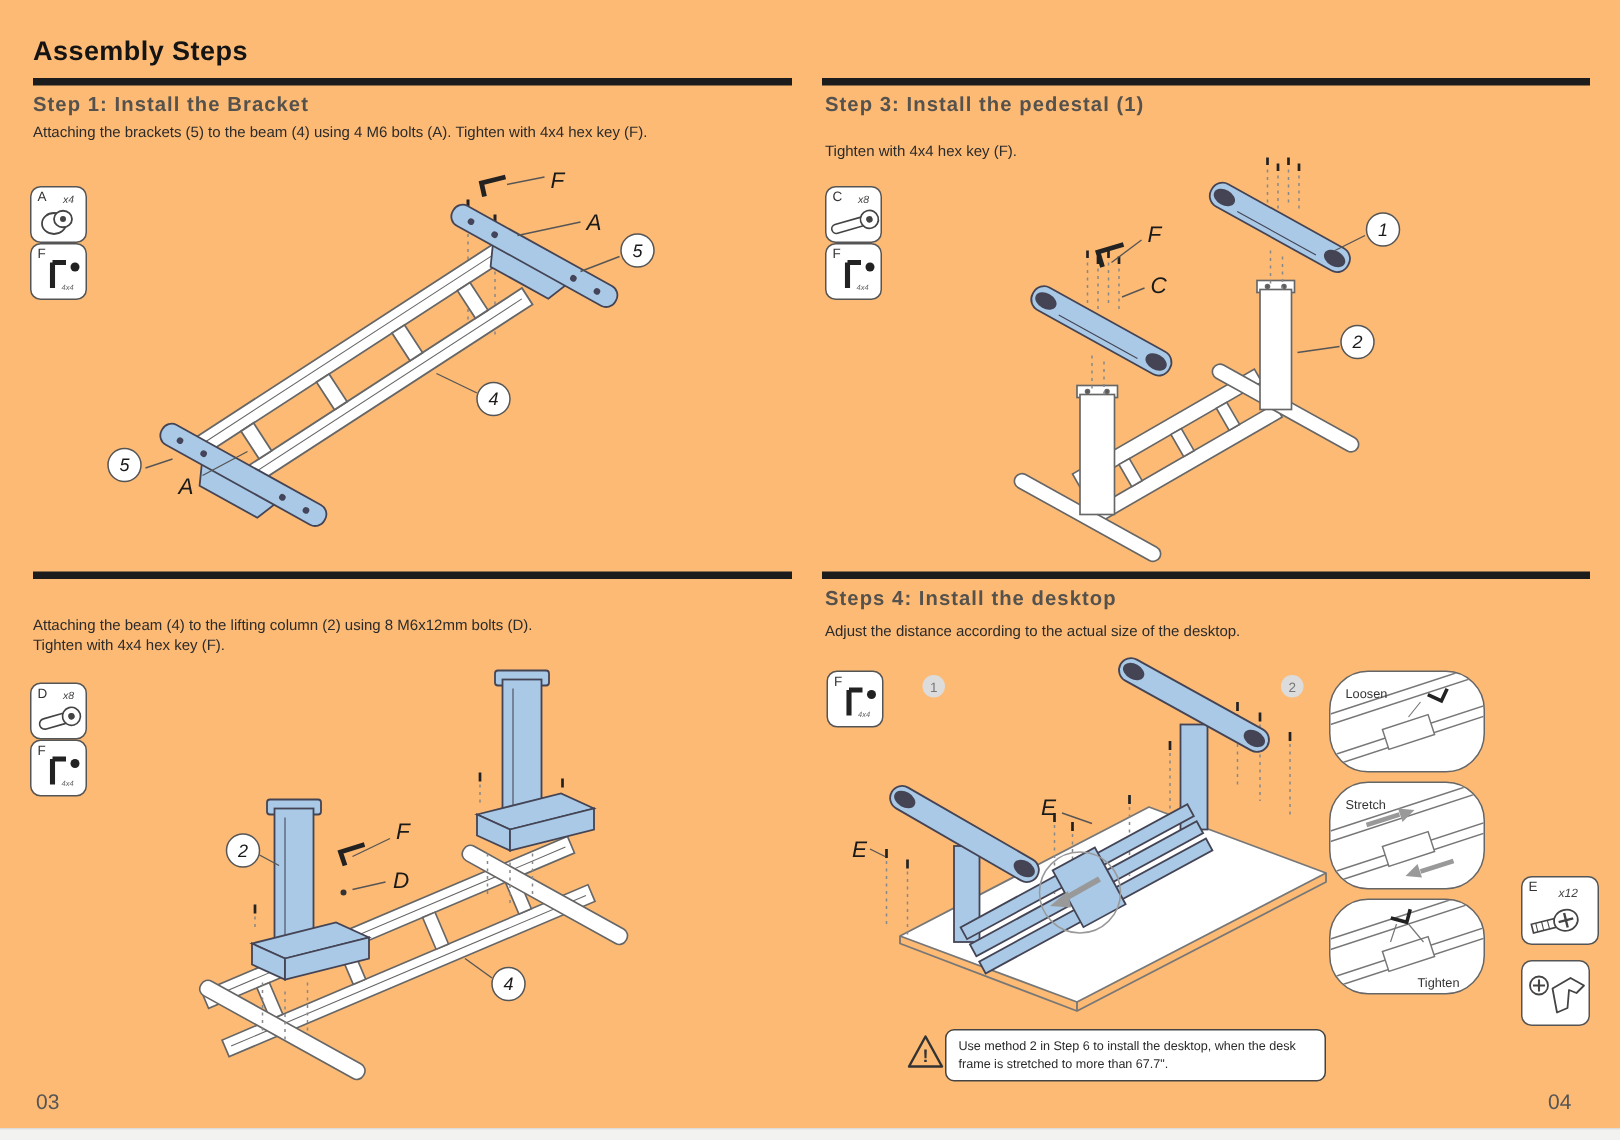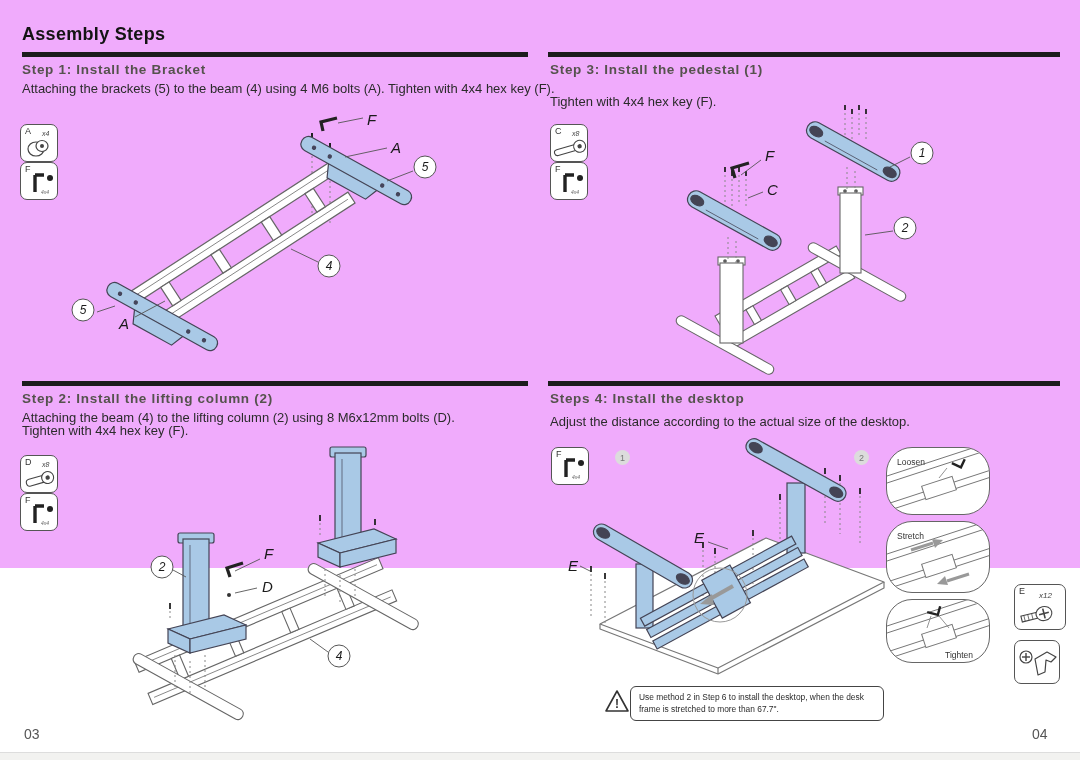--- a/index.html
+++ b/index.html
@@ -1,21 +1,21 @@
 <!DOCTYPE html>
 <html><head>
 <meta charset="utf-8">
 <style>
   *{margin:0;padding:0;box-sizing:border-box}
   html,body{width:1080px;height:760px;background:#fff;font-family:"Liberation Sans",sans-serif;overflow:hidden}
-  #page{position:relative;width:1080px;height:568px;background:#f0abfc}
+  #page{position:relative;width:1080px;height:760px;background:#fdba74}
   .title{position:absolute;left:22px;top:24px;font-size:18px;font-weight:bold;color:#141414;letter-spacing:.3px}
   .rule{position:absolute;height:5px;background:#1c1c1c}
   .step-h{position:absolute;font-size:13.5px;font-weight:bold;color:#55524d;letter-spacing:.7px}
-  .step-b{position:absolute;font-size:13px;color:#2b2b2b;line-height:13px}
+  .step-b{position:absolute;font-size:10px;color:#2b2b2b;line-height:13px}
   .pbox{position:absolute;width:38px;height:38px;border:1.4px solid #555;border-radius:7px;background:#fff}
   .pbox .pl{position:absolute;left:4px;top:1px;font-size:9px;color:#333}
   .pbox .pq{position:absolute;left:21px;top:5px;font-size:7px;font-style:italic;color:#444}
   .pbox .psz{position:absolute;left:20px;top:26px;font-size:5px;font-style:italic;color:#666}
   .pbox svg{position:absolute}
   .illus{position:absolute;overflow:visible}
   text{font-family:"Liberation Sans",sans-serif}
   .lbl{font-size:15px;font-style:italic;fill:#1a1a1a}
   .num{font-size:12px;font-style:italic;fill:#1a1a1a;text-anchor:middle}
   .panel{position:absolute;border:1.5px solid #666;border-radius:26px;background:#fff;overflow:hidden}
@@ -37,21 +37,20 @@
   <div class="rule" style="left:548px;top:52px;width:512px"></div>
   <div class="rule" style="left:22px;top:381px;width:506px"></div>
   <div class="rule" style="left:548px;top:381px;width:512px"></div>
 
   <div class="step-h" style="left:22px;top:62px">Step 1: Install the Bracket</div>
   <div class="step-b" style="left:22px;top:82px">Attaching the brackets (5) to the beam (4) using 4 M6 bolts (A). Tighten with 4x4 hex key (F).</div>
 
   <div class="step-h" style="left:550px;top:62px">Step 3: Install the pedestal (1)</div>
   <div class="step-b" style="left:550px;top:95px">Tighten with 4x4 hex key (F).</div>
 
-  <div class="step-h" style="left:22px;top:391px">Step 2: Install the lifting column (2)</div>
   <div class="step-b" style="left:22px;top:411px">Attaching the beam (4) to the lifting column (2) using 8 M6x12mm bolts (D).</div>
   <div class="step-b" style="left:22px;top:424px">Tighten with 4x4 hex key (F).</div>
 
   <div class="step-h" style="left:550px;top:391px">Steps 4: Install the desktop</div>
   <div class="step-b" style="left:550px;top:415px">Adjust the distance according to the actual size of the desktop.</div>
 
   <div class="pbox" style="left:20px;top:124px">
     <span class="pl">A</span>
     <span class="pq">x4</span>
     <svg width="32" height="22" style="left:3px;top:12px">

